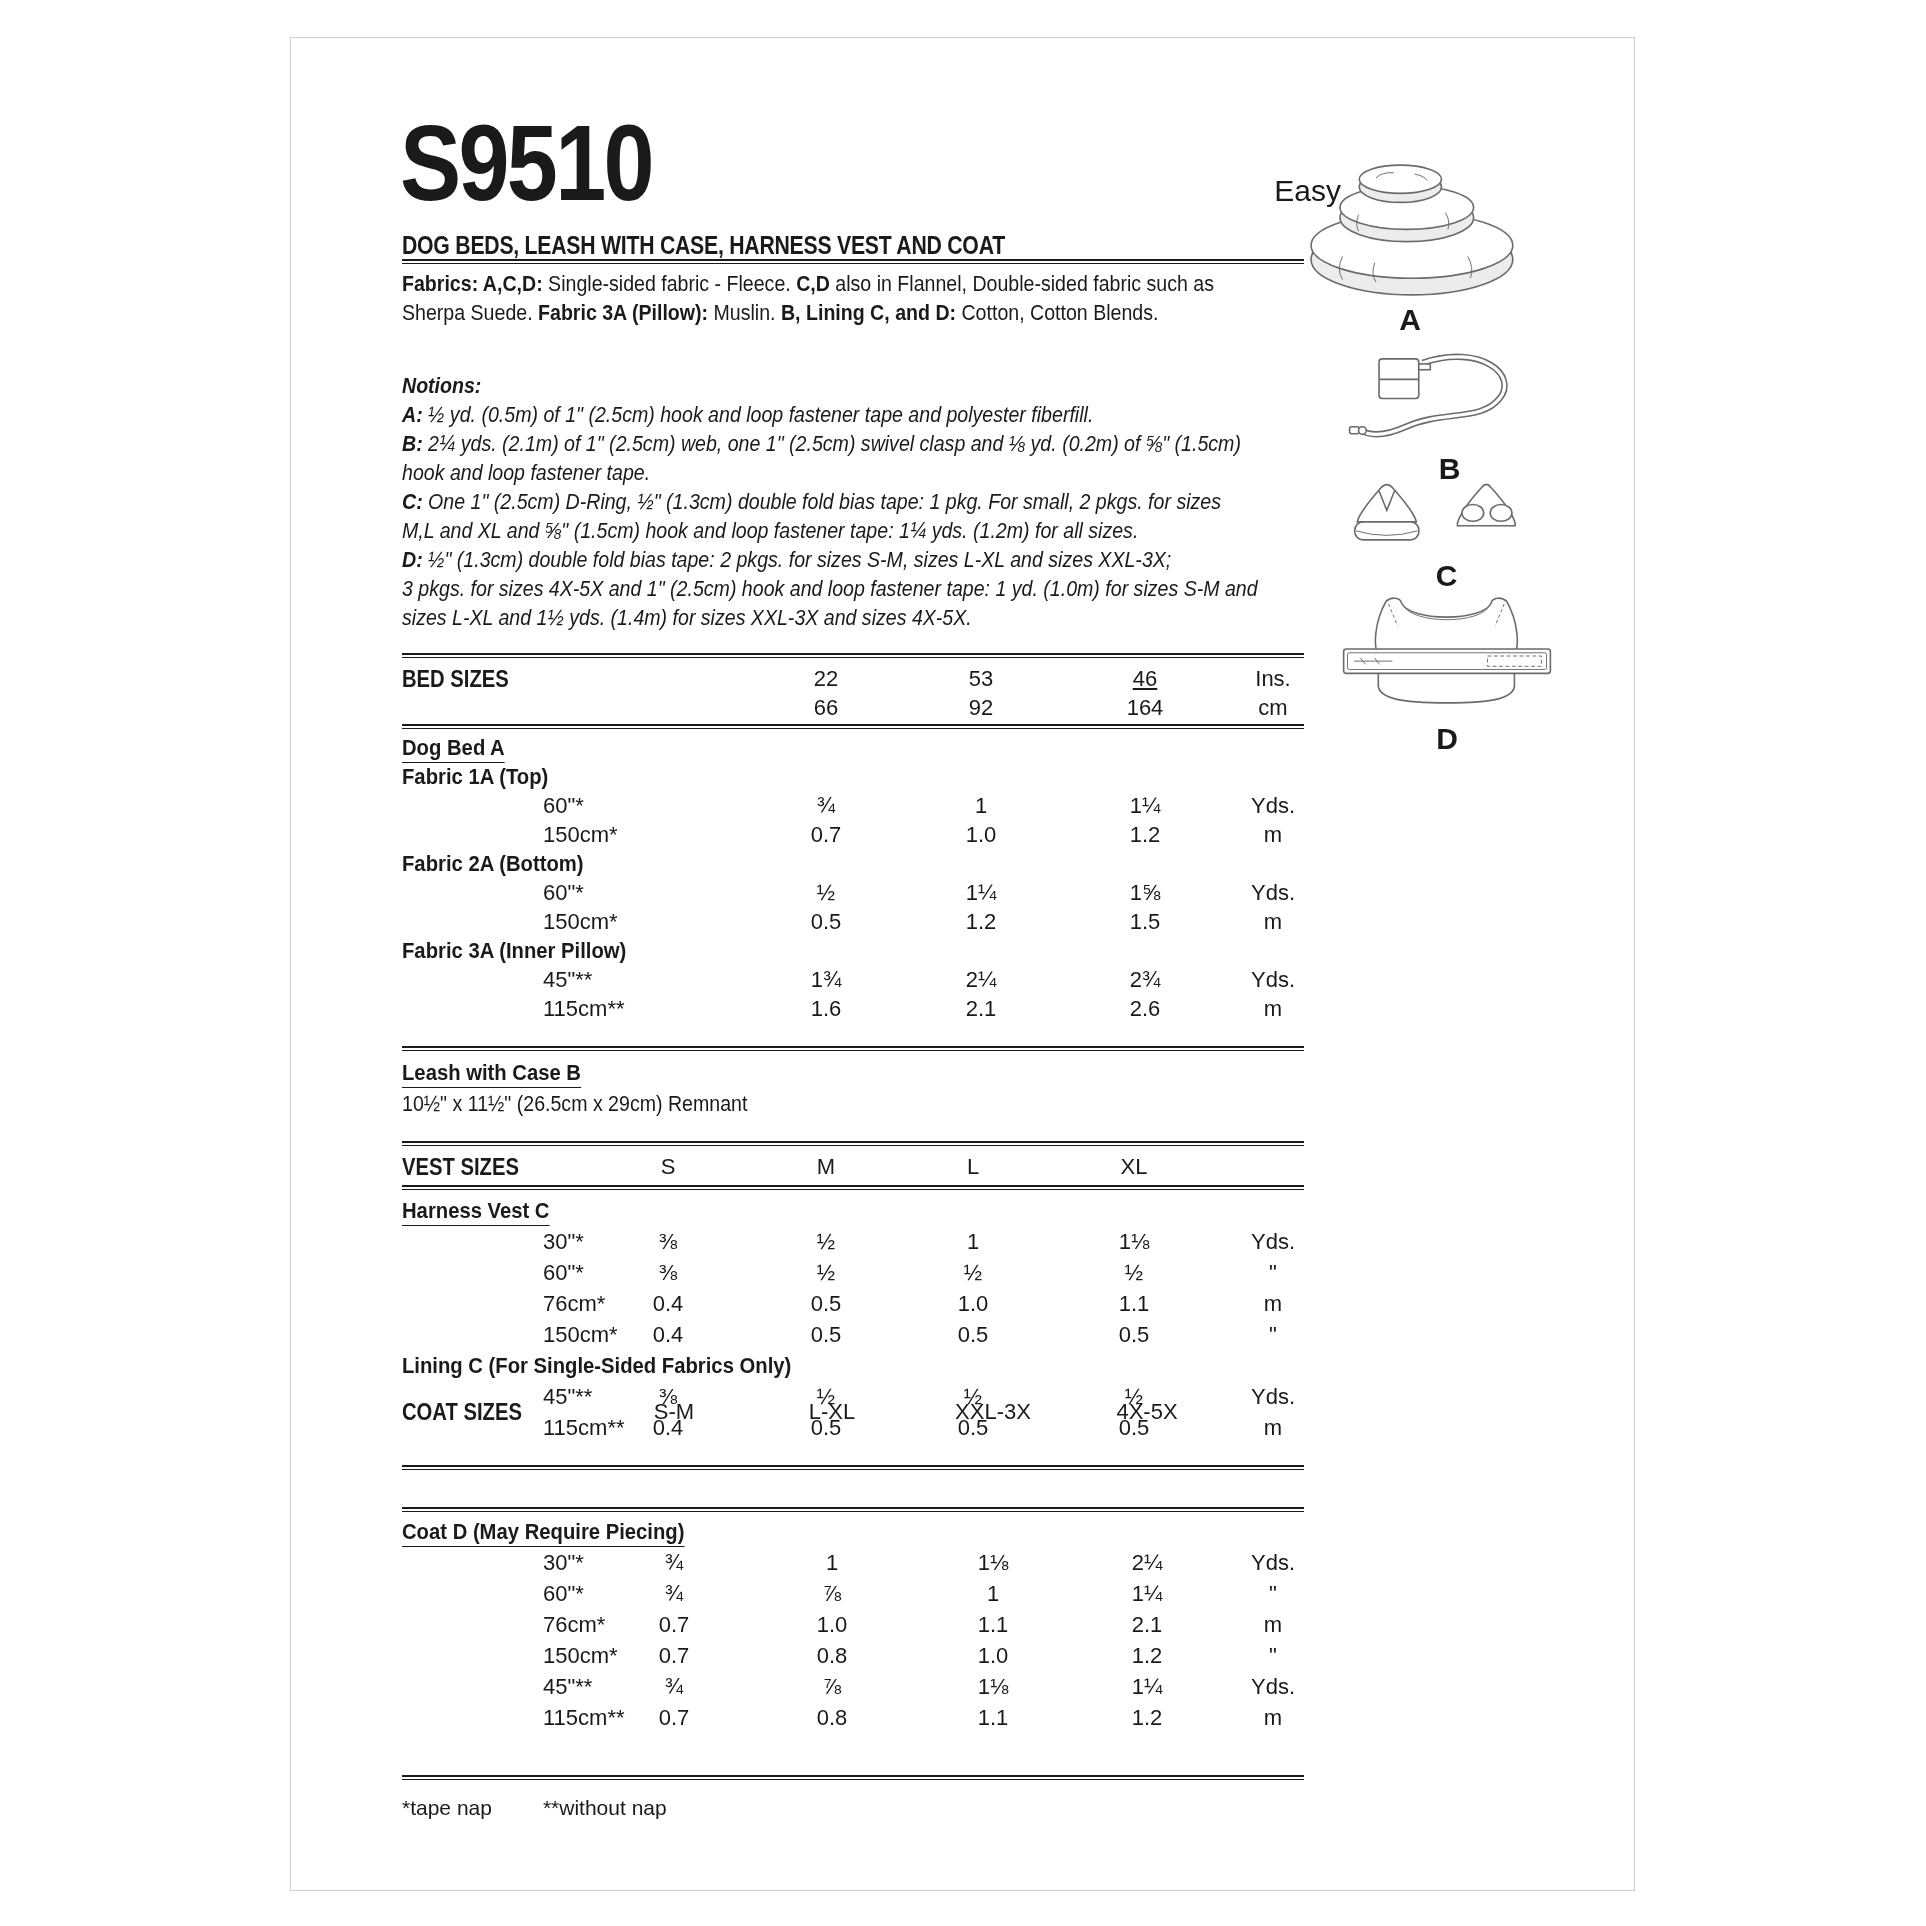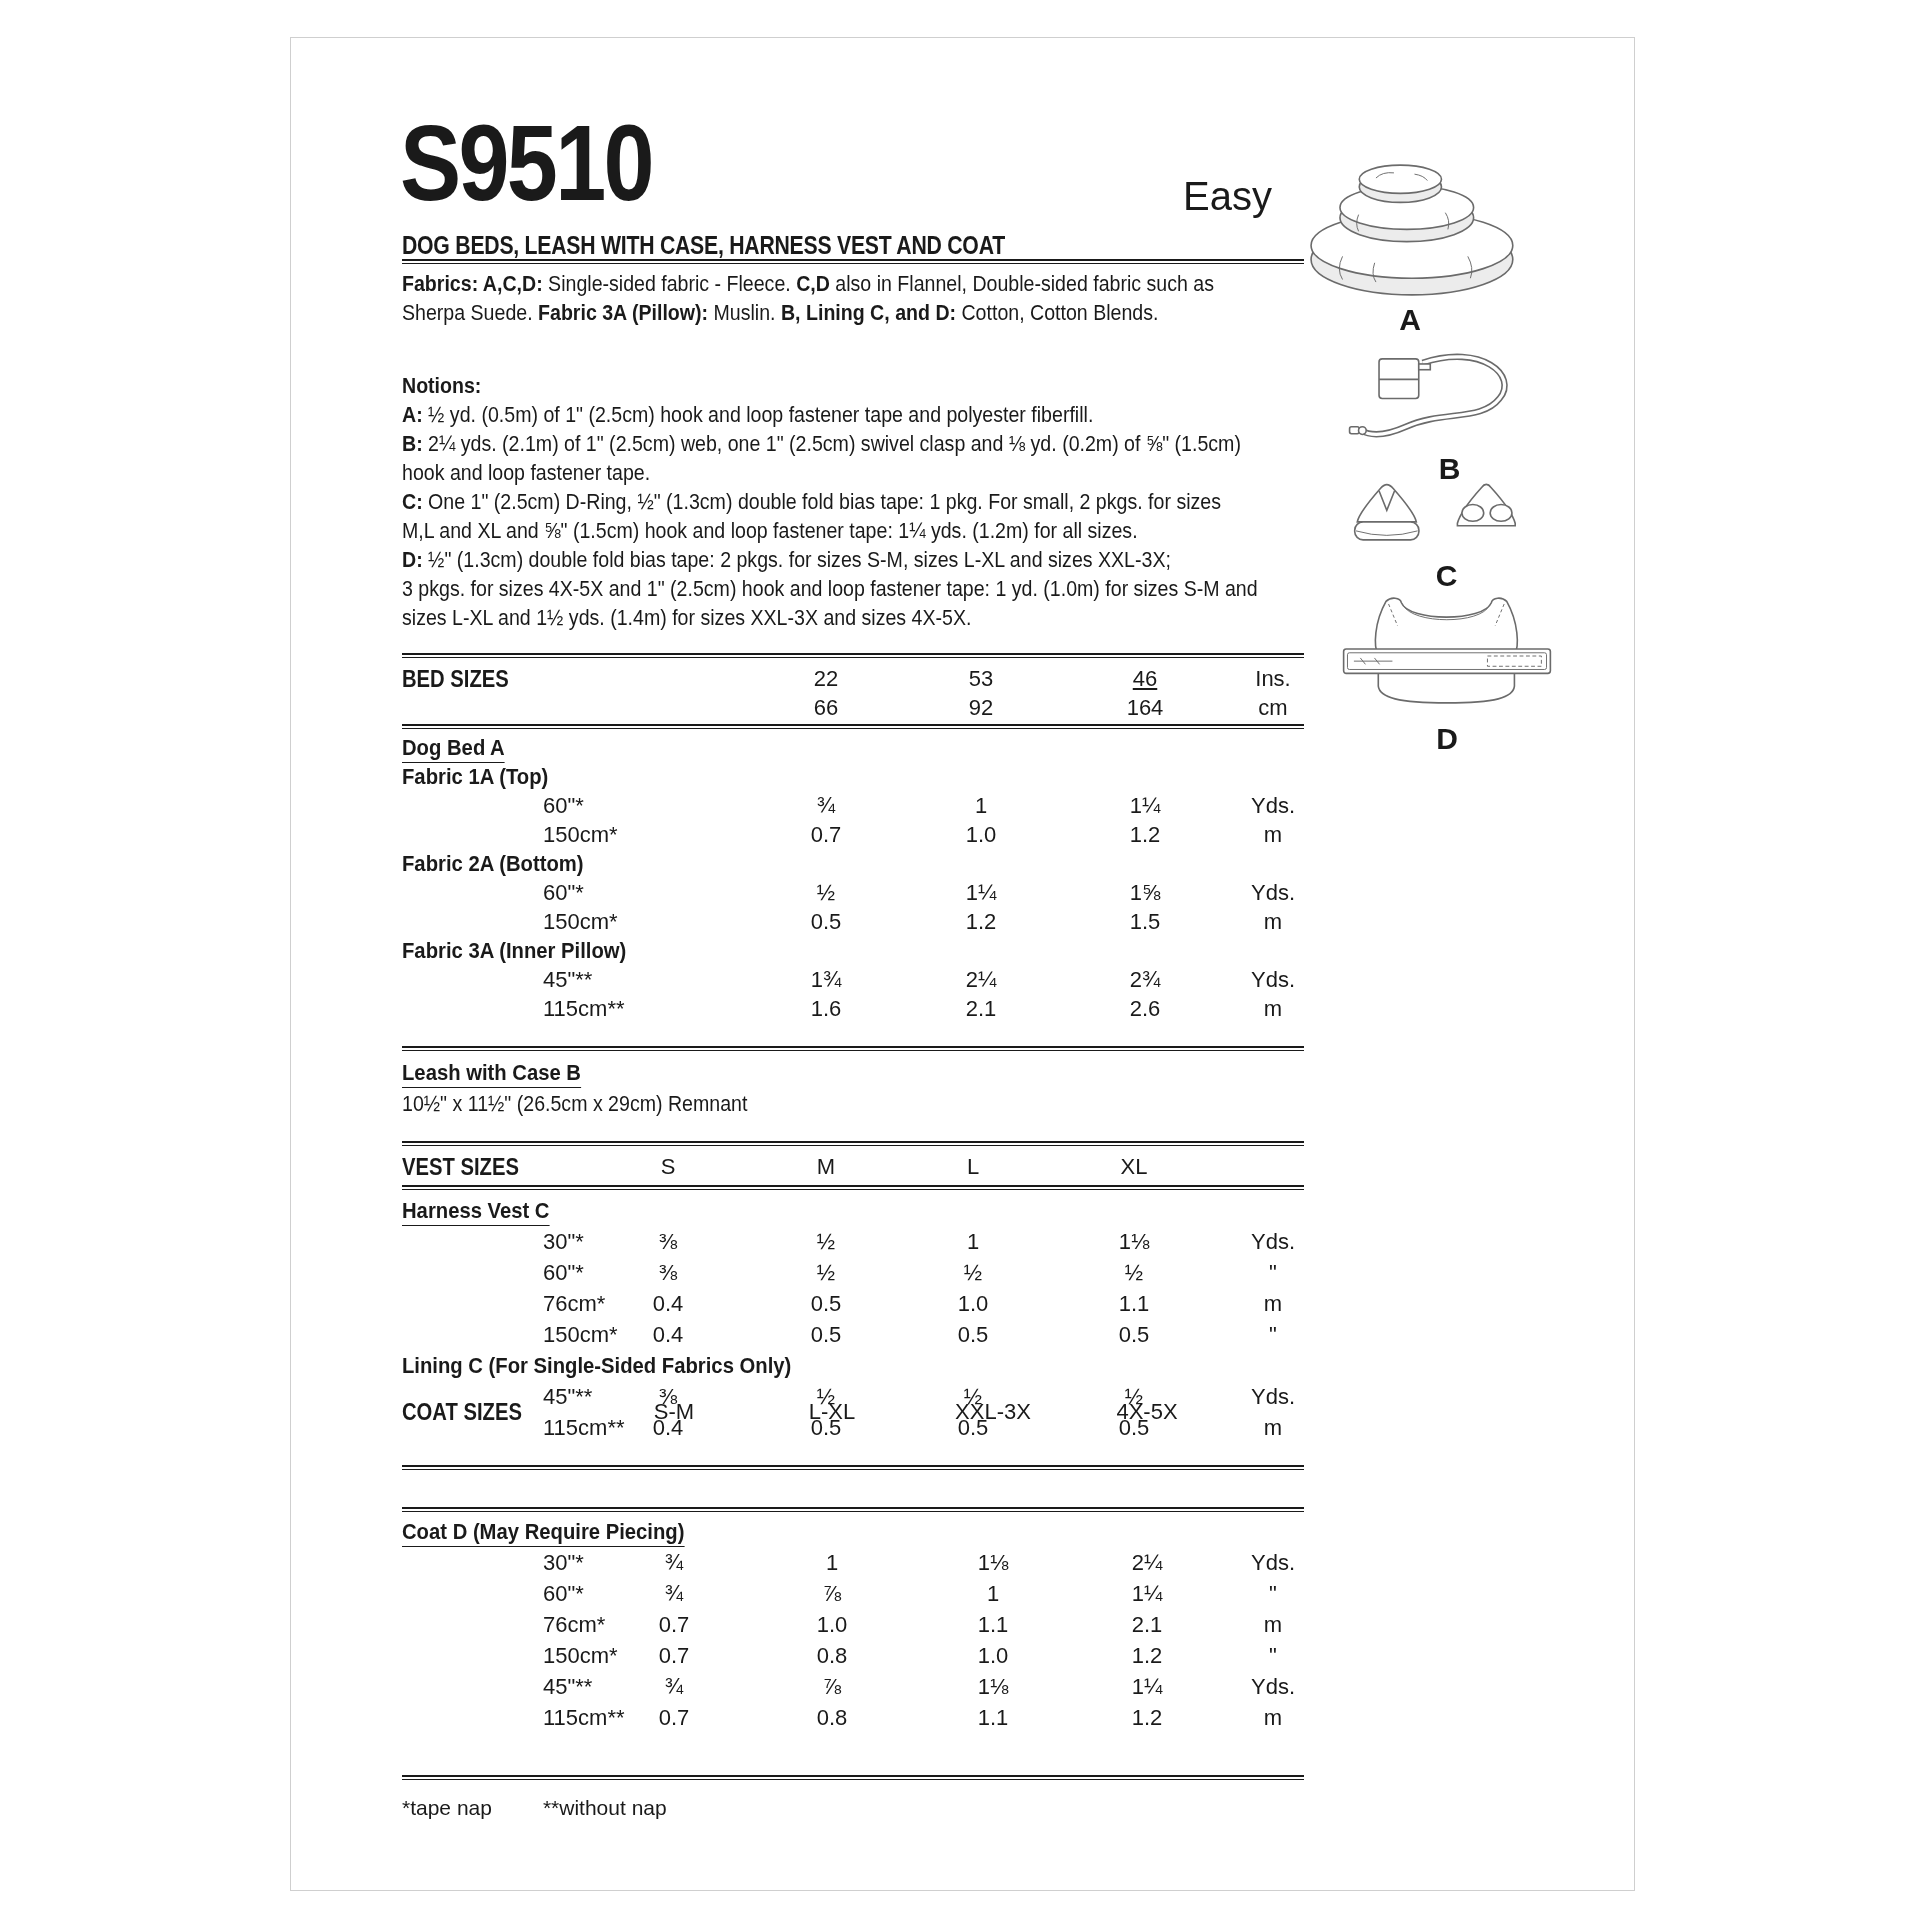--- a/index.html
+++ b/index.html
@@ -4,21 +4,21 @@
 <style>
   html,body{margin:0;padding:0;width:1926px;height:1926px;background:#ffffff;
     font-family:"Liberation Sans","DejaVu Sans",sans-serif;color:#1a1a1a;}
   .sheet{position:absolute;left:290px;top:37px;width:1343px;height:1852px;
     background:#fff;border:1.3px solid #cfcfcf;}
   .abs{position:absolute;}
   .nowrap{white-space:nowrap;}
   .cond{transform:scaleX(0.87);transform-origin:left top;}
   .cond85{transform:scaleX(0.85);transform-origin:left top;}
   .title{left:109px;top:62px;font-size:108px;font-weight:bold;letter-spacing:-3.2px;}
-  .easy{left:878px;top:136px;width:103px;font-size:40px;text-align:right;}
+  .easy{left:947px;top:136px;width:103px;font-size:30px;text-align:right;}
   .subtitle{left:111px;top:193px;font-size:25px;font-weight:bold;letter-spacing:-0.3px;}
   .hr2{position:absolute;left:111px;width:902px;height:1.9px;
     border-top:2.6px solid #1a1a1a;border-bottom:1.9px solid #1a1a1a;}
   .para{position:absolute;left:111px;font-size:22.5px;line-height:29px;}
   .para .ln{white-space:nowrap;}
   b{font-weight:bold;}
   .tablewrap{position:absolute;left:111px;width:902px;}
   .thead-label{font-weight:bold;font-size:23px;display:inline-block;
     transform:scaleX(0.88);transform-origin:left top;}
   .hcell,.vcell{position:absolute;transform:translateX(-50%);font-size:22px;}
@@ -49,21 +49,21 @@
   <div class="abs title cond85 nowrap">S9510</div>
   <div class="abs easy nowrap">Easy</div>
   <div class="abs subtitle cond85 nowrap">DOG BEDS, LEASH WITH CASE, HARNESS VEST AND COAT</div>
   <div class="hr2" style="top:221px;"></div>
 
   <div class="para" style="top:231px;" id="fabrics">
       <div class="ln cond"><b>Fabrics: A,C,D:</b><span> Single-sided fabric - Fleece. </span><b>C,D</b><span> also in Flannel, Double-sided fabric such as</span></div>
       <div class="ln cond"><span>Sherpa Suede. </span><b>Fabric 3A (Pillow):</b><span> Muslin. </span><b>B, Lining C, and D:</b><span> Cotton, Cotton Blends.</span></div>
     </div>
 
-  <div class="para" style="top:333px;">
+  <div class="para" style="top:333px;font-style:italic;">
     <div class="ln cond" style="font-weight:bold;">Notions:</div>
     <div id="notions-lines">
         <div class="ln cond"><b>A: </b><span>½ yd. (0.5m) of 1" (2.5cm) hook and loop fastener tape and polyester fiberfill.</span></div>
         <div class="ln cond"><b>B: </b><span>2¼ yds. (2.1m) of 1" (2.5cm) web, one 1" (2.5cm) swivel clasp and ⅛ yd. (0.2m) of ⅝" (1.5cm)</span></div>
         <div class="ln cond"><span>hook and loop fastener tape.</span></div>
         <div class="ln cond"><b>C: </b><span>One 1" (2.5cm) D-Ring, ½" (1.3cm) double fold bias tape: 1 pkg. For small, 2 pkgs. for sizes</span></div>
         <div class="ln cond"><span>M,L and XL and ⅝" (1.5cm) hook and loop fastener tape: 1¼ yds. (1.2m) for all sizes.</span></div>
         <div class="ln cond"><b>D: </b><span>½" (1.3cm) double fold bias tape: 2 pkgs. for sizes S-M, sizes L-XL and sizes XXL-3X;</span></div>
         <div class="ln cond"><span>3 pkgs. for sizes 4X-5X and 1" (2.5cm) hook and loop fastener tape: 1 yd. (1.0m) for sizes S-M and</span></div>
         <div class="ln cond"><span>sizes L-XL and 1½ yds. (1.4m) for sizes XXL-3X and sizes 4X-5X.</span></div>

